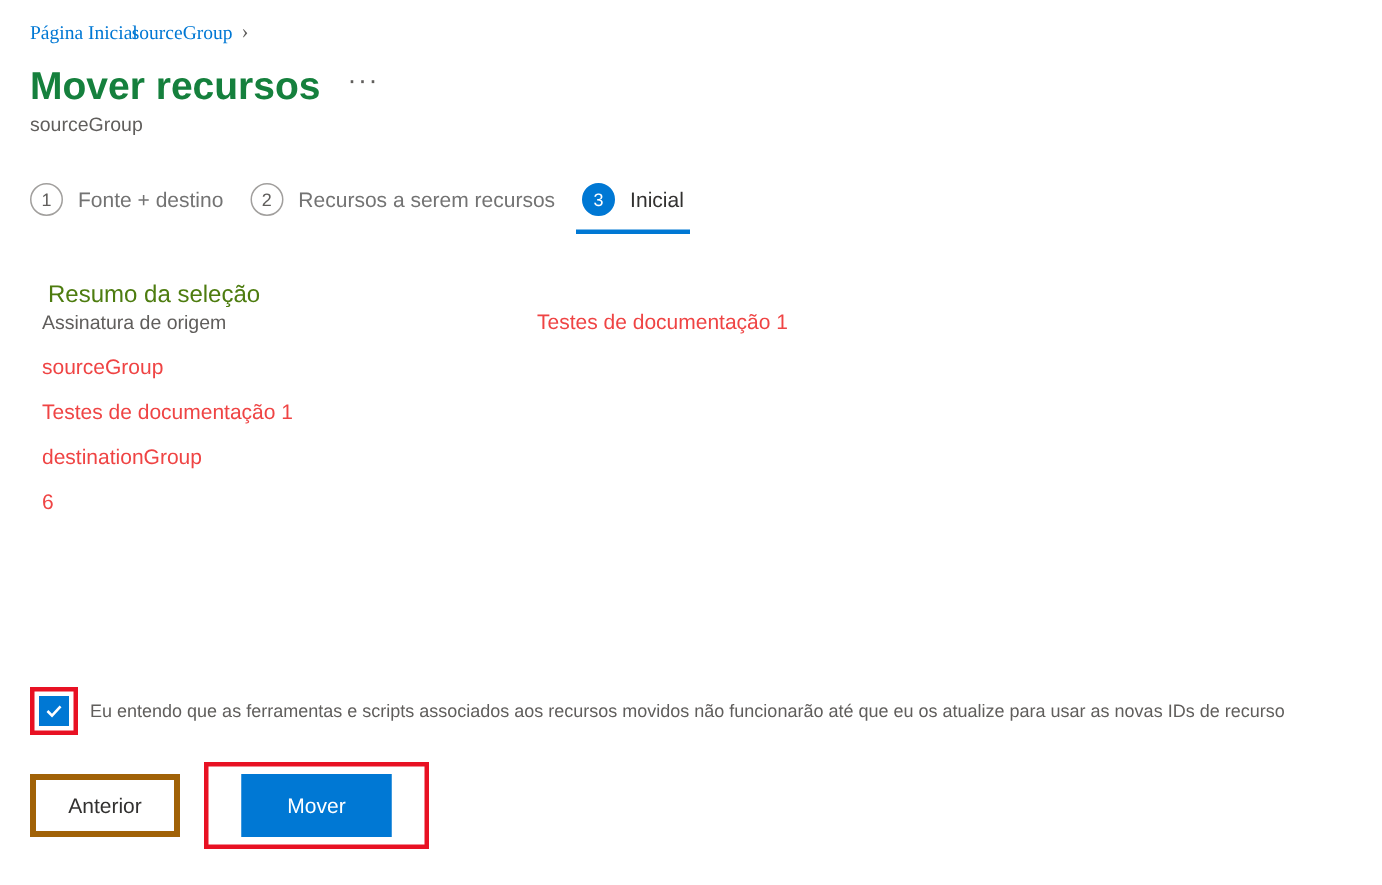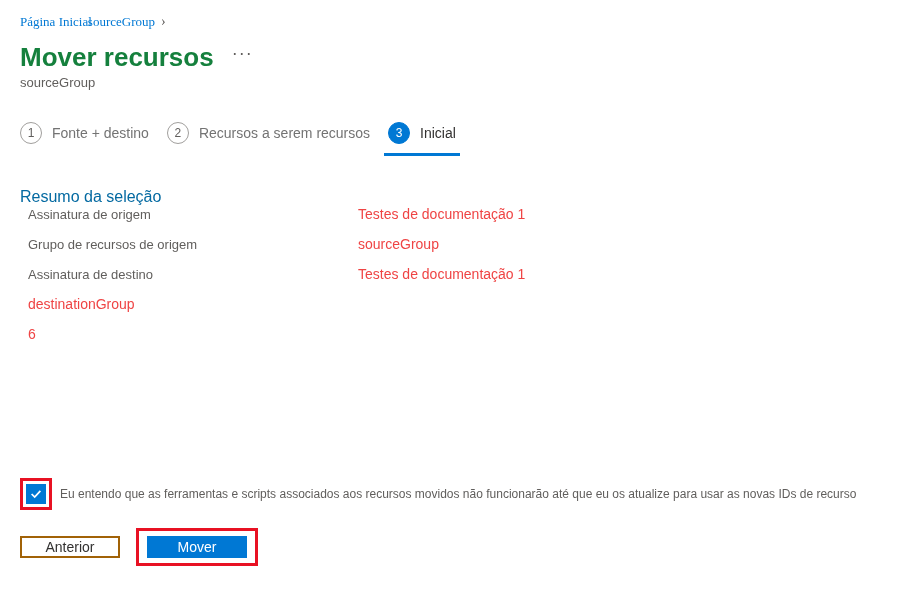--- a/index.html
+++ b/index.html
@@ -98,23 +98,23 @@
       content: '';
       position: absolute;
       left: -4px;
       right: -4px;
       bottom: -2px;
       height: 3px;
       background: #0078d4;
     }
     .section-heading {
       font-size: 16px;
-      color: #0369a1;
+      color: #4d7c0f;
       margin-top: 34px;
-      margin-left: 0;
+      margin-left: 12px;
     }
     .summary-grid {
       margin-left: 8px;
     }
     .summary-row {
       display: flex;
       margin-bottom: 14px;
       align-items: baseline;
     }
     .summary-label {
@@ -166,38 +166,38 @@
       white-space: nowrap;
       overflow: hidden;
     }
     .button-row {
       display: flex;
       align-items: center;
       gap: 16px;
     }
     .btn {
       min-width: 100px;
-      height: 22px;
+      height: 42px;
       display: flex;
       align-items: center;
       justify-content: center;
       font-size: 14px;
       cursor: pointer;
-      border: 2px solid #a16207;
+      border: 4px solid #a16207;
       background: #fff;
       color: #323130;
     }
     .btn-primary {
       background: #0078d4;
       border-color: #0078d4;
       color: #fff;
     }
     .btn-highlight-wrap {
       border: 3px solid #e81123;
-      padding: 5px 8px;
+      padding: 5px 22px;
       display: inline-flex;
     }
   </style>
 </head>
 <body>
 
 <div class="breadcrumb">
   <span class="breadcrumb-item">Página Inicial</span>
   <span class="breadcrumb-item" style="margin-left:-4px;">sourceGroup</span>
   <span class="breadcrumb-sep">›</span>
@@ -225,25 +225,23 @@
 </div>
 
 <div class="section-heading">Resumo da seleção</div>
 
 <div class="summary-grid">
   <div class="summary-row">
     <div class="summary-label">Assinatura de origem</div>
     <div class="summary-value">Testes de documentação 1</div>
   </div>
   <div class="summary-row">
-    <div class="summary-label">Grupo de recursos de origem</div>
     <div class="summary-value">sourceGroup</div>
   </div>
   <div class="summary-row">
-    <div class="summary-label">Assinatura de destino</div>
     <div class="summary-value">Testes de documentação 1</div>
   </div>
   <div class="summary-row">
     <div class="summary-value">destinationGroup</div>
   </div>
   <div class="summary-row">
     <div class="summary-value">6</div>
   </div>
 </div>
 

